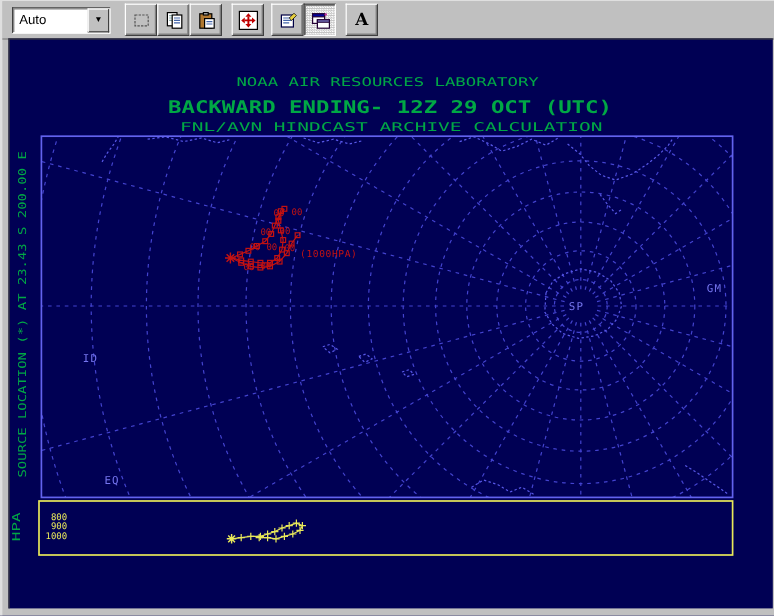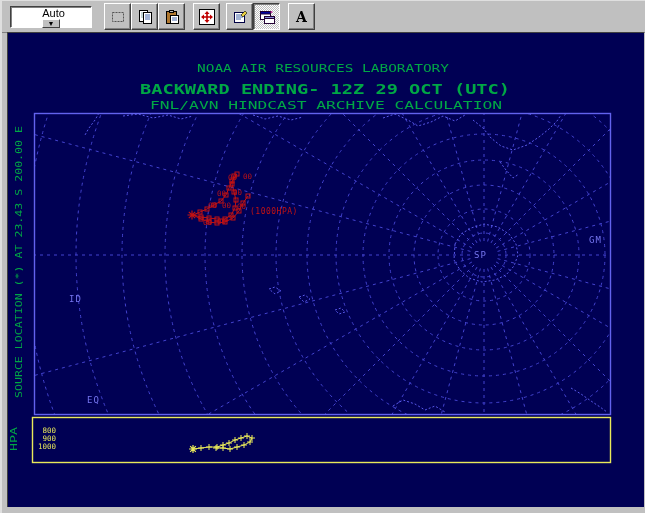--- a/index.html
+++ b/index.html
@@ -4,21 +4,21 @@
 <style>
   html,body{margin:0;padding:0;}
   body{width:645px;height:513px;overflow:hidden;background:#c0c0c0;
        font-family:"Liberation Sans",sans-serif;position:relative;}
   .window{position:absolute;inset:0;background:#c0c0c0;
           border-left:2px solid #dfdfdf;border-top:1px solid #dfdfdf;}
   
   .toolbar{position:absolute;left:0;top:0;width:645px;height:31px;background:#c0c0c0;
            display:flex;align-items:center;border-bottom:1px solid #808080;}
   .combo{width:80px;height:20px;margin-left:8px;background:#fff;display:flex;align-items:center;
-         border:1px solid;border-color:#404040 #fff #fff #404040;box-shadow:inset 1px 1px 0 #808080;flex-direction:column;}
+         border:1px solid;border-color:#404040 #fff #fff #404040;box-shadow:inset 1px 1px 0 #808080;}
   .combo-value{flex:1;font-size:11px;padding-left:5px;color:#000;}
   .combo-btn{width:16px;height:18px;background:#c0c0c0;display:flex;align-items:center;justify-content:center;
              border:1px solid;border-color:#fff #404040 #404040 #fff;font-size:7px;color:#000;}
   .tb-btn{width:25px;height:25px;background:#c0c0c0;display:flex;align-items:center;justify-content:center;
           border:1px solid;border-color:#fff #404040 #404040 #fff;box-shadow:inset -1px -1px 0 #808080;}
   .tb-btn.pressed{border-color:#404040 #fff #fff #404040;box-shadow:inset 1px 1px 0 #808080;
           background-image:conic-gradient(#fff 25%,#c0c0c0 0 50%,#fff 0 75%,#c0c0c0 0);background-size:2px 2px;}
   .gap12{width:12px;} .gap8{width:8px;} .gap6{width:6px;}
   .a-label{font-family:"DejaVu Serif",serif;font-weight:bold;font-size:14px;color:#000;line-height:1;}
   

